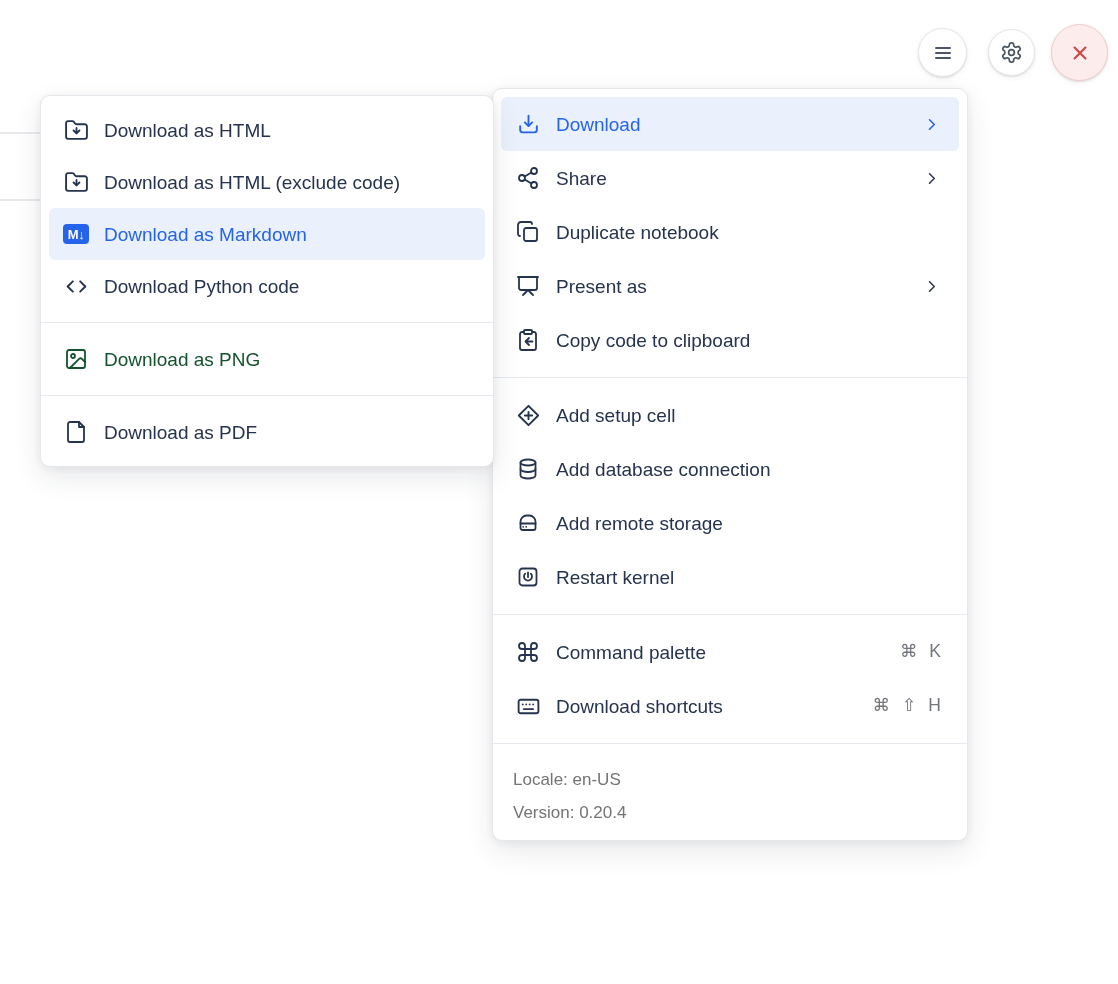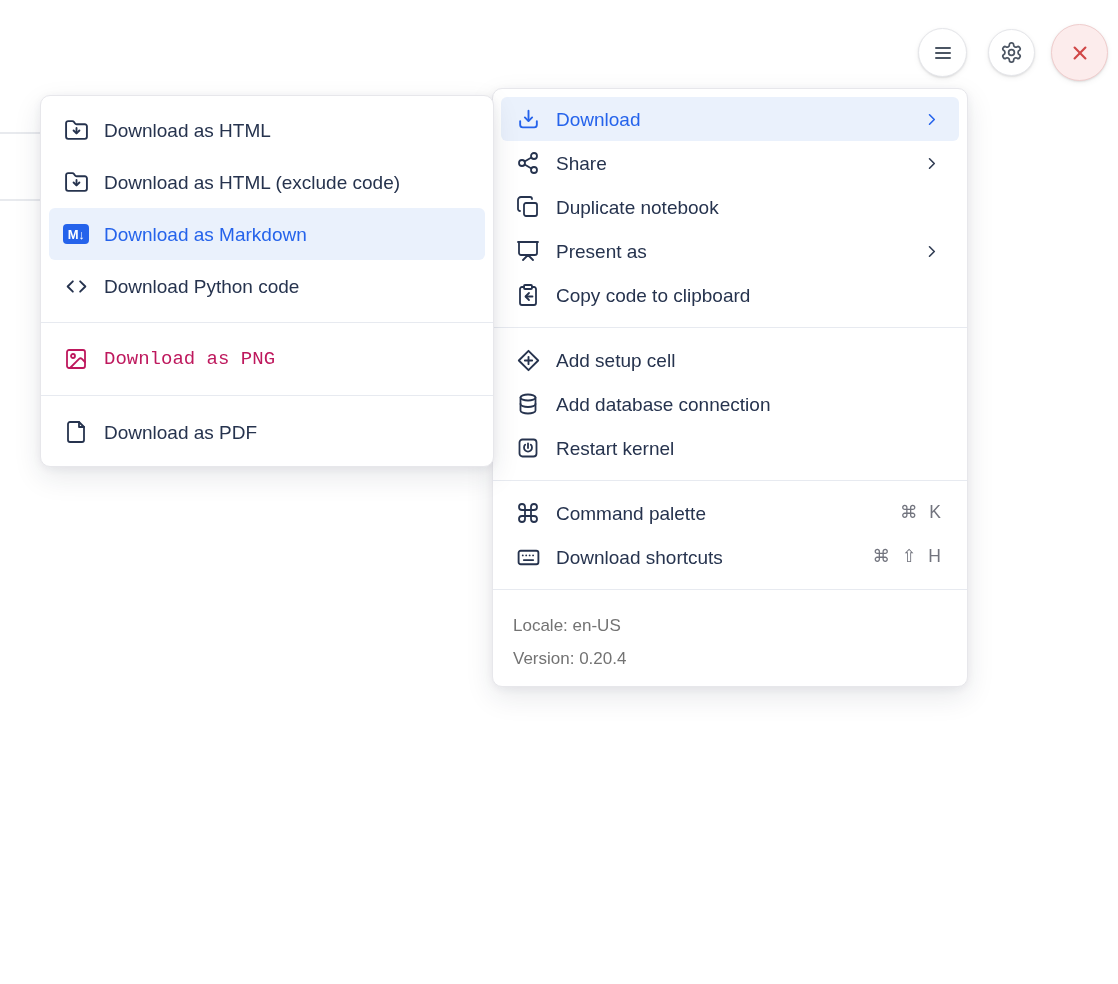--- a/index.html
+++ b/index.html
@@ -29,23 +29,23 @@
   }
   .section{display:flex;flex-direction:column;gap:0;}
   .divider{height:1px;background:#e7eaf0;margin:10px -8px;}
 
   .menu-item{
     display:flex;align-items:center;gap:15px;
     padding:0 18px 0 14px;border-radius:6px;font-size:19px;line-height:1;cursor:pointer;
     color:#26334e;white-space:nowrap;
   }
   .submenu .menu-item{height:52px;}
-  .mainmenu .menu-item{height:44px;}
+  .mainmenu .menu-item{height:54px;}
   .menu-item.highlighted{background:#eaf1fc;color:#2563eb;}
-  .menu-item.disabled{color:#be185d;cursor:default;font-family:Liberation Mono, monospace;}
+  .menu-item.disabled{color:#14532d;cursor:default;}
 
   .mi-icon{width:26px;height:26px;flex:none;display:flex;align-items:center;justify-content:center;}
   .mi-label{flex:none;}
   .chevron{margin-left:auto;display:flex;align-items:center;color:#2f3b52;}
   .menu-item.highlighted .chevron{color:#2563eb;}
   .shortcut{margin-left:auto;color:#72747e;font-size:17.5px;word-spacing:7px;}
 
   .menu-footer{padding:9px 12px 3px;color:#737373;font-size:17px;line-height:1.95;}
 </style>
 </head>
@@ -168,20 +168,31 @@
             <ellipse cx="12" cy="5.5" rx="7.5" ry="3"></ellipse>
             <path d="M4.5 5.5v13c0 1.66 3.36 3 7.5 3s7.5-1.34 7.5-3v-13"></path>
             <path d="M4.5 12c0 1.66 3.36 3 7.5 3s7.5-1.34 7.5-3"></path>
           </svg>
       </span>
       <span class="mi-label">Add database connection</span>
     </div>
     <div class="menu-item">
       <span class="mi-icon">
         <svg width="24" height="24" viewBox="0 0 24 24" fill="none" stroke="currentColor" stroke-width="1.8" stroke-linecap="round" stroke-linejoin="round">
+            <path d="M4.5 12.5v-1.8a6.2 6.2 0 0 1 6.2-6.2h2.6a6.2 6.2 0 0 1 6.2 6.2v1.8"></path>
+            <path d="M4.5 12.5h15V17a2 2 0 0 1-2 2h-11a2 2 0 0 1-2-2Z"></path>
+            <path d="M7.2 15.8h.01"></path>
+            <path d="M10.2 15.8h.01"></path>
+          </svg>
+      </span>
+      <span class="mi-label">Add remote storage</span>
+    </div>
+    <div class="menu-item">
+      <span class="mi-icon">
+        <svg width="24" height="24" viewBox="0 0 24 24" fill="none" stroke="currentColor" stroke-width="1.8" stroke-linecap="round" stroke-linejoin="round">
             <rect x="3.5" y="3.5" width="17" height="17" rx="3"></rect>
             <path d="M12 7.5v4.5"></path>
             <path d="M9.2 8.7a4 4 0 1 0 5.6 0"></path>
           </svg>
       </span>
       <span class="mi-label">Restart kernel</span>
     </div>
   </div>
 
   <div class="divider"></div>

